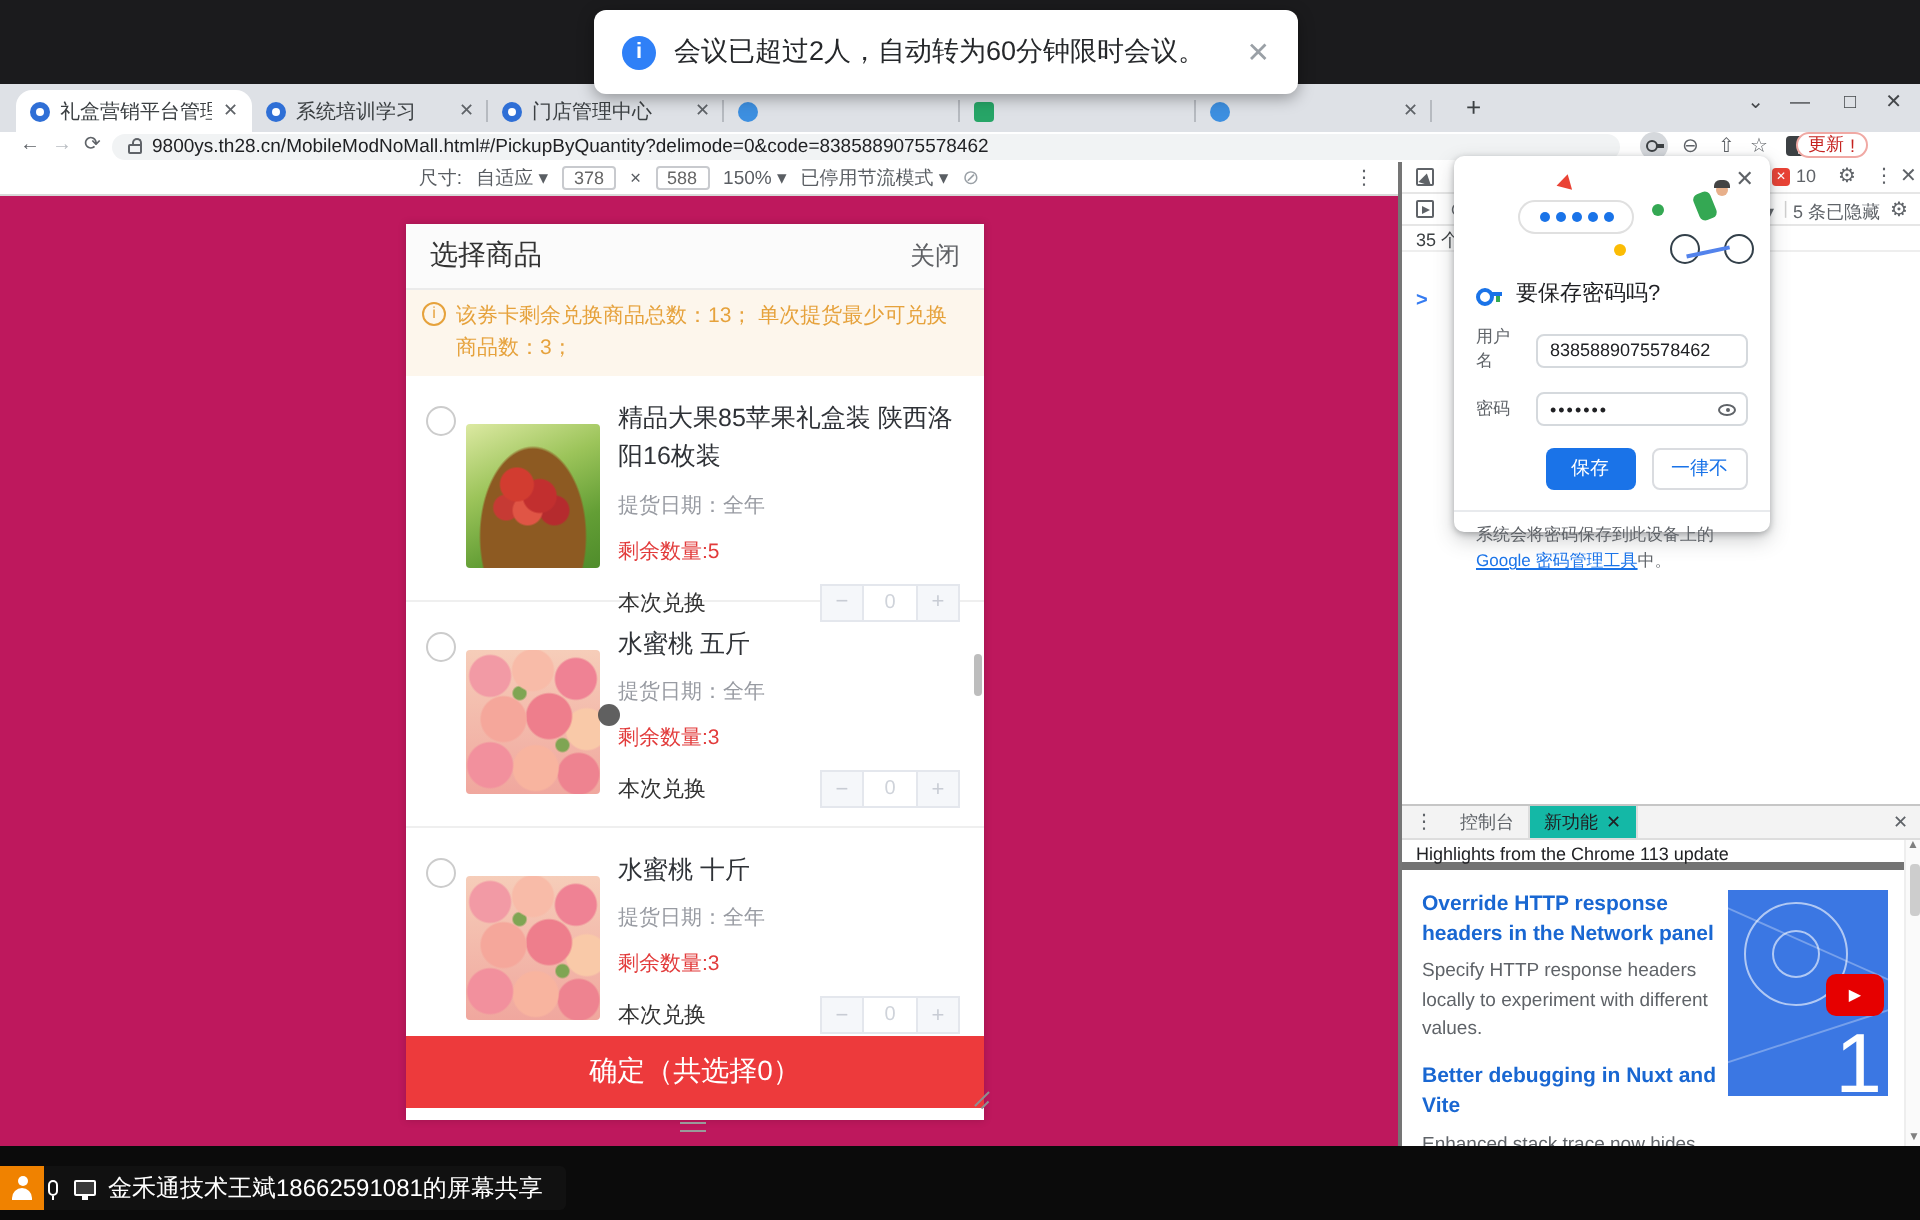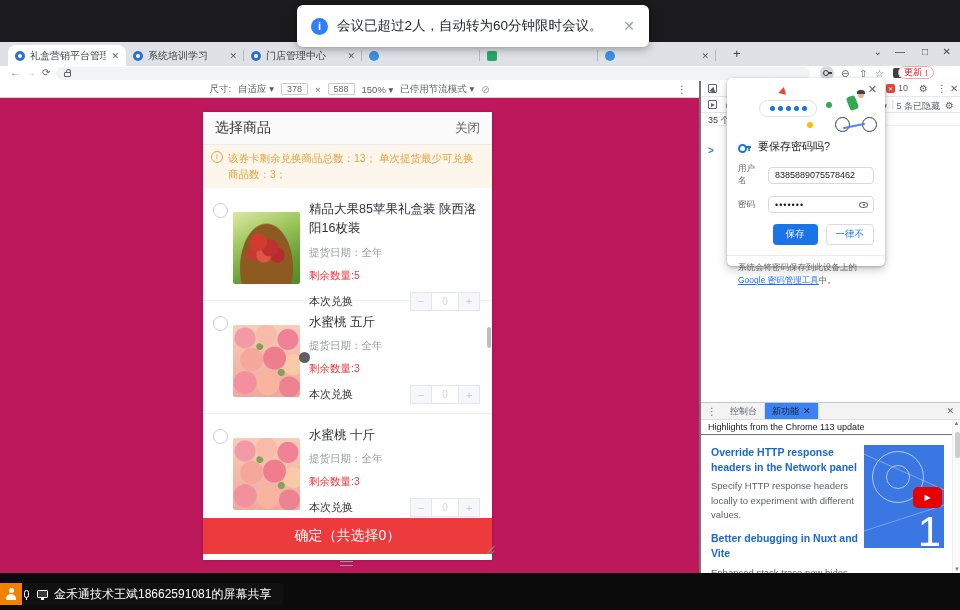--- a/index.html
+++ b/index.html
@@ -131,23 +131,23 @@
   .dt-level { position:absolute; right:73px; top:3px; }
   .dt-div { position:absolute; right:66px; top:2px; color:#d0d0d0; }
   .dt-hidden { position:absolute; right:20px; top:3px; }
   .dt-row3 { position:relative; height:13px; border-bottom:1px solid #eee; font-size:9px; color:#3c4043; padding:1px 0 0 7px; }
   .dt-prompt { position:absolute; left:7px; top:64px; color:#367cf1; font-size:10px; font-weight:bold; }
 
   .drawer { position:absolute; left:0; right:0; top:321px; bottom:0; border-top:1px solid #c6c6c6; background:#fff; }
   .dr-tabs { position:relative; height:17px; background:#f3f3f3; border-bottom:1px solid #ddd; display:flex; align-items:center; font-size:9px; color:#5f6368; }
   .dr-kebab { padding:0 6px; font-size:10px; }
   .dr-tab { padding:0 7px; height:100%; display:flex; align-items:center; gap:4px; }
-  .dr-tab.active { background:#3b82f6; border-left:1px solid #ddd; border-right:1px solid #ddd; color:#202124; }
+  .dr-tab.active { background:#14b8a6; border-left:1px solid #ddd; border-right:1px solid #ddd; color:#202124; }
   .dr-close { position:absolute; right:6px; font-size:9px; }
-  .dr-head { height:15px; font-size:9px; color:#202124; padding:2px 7px; border-bottom:1px solid #737373; }
+  .dr-head { height:15px; font-size:9px; color:#202124; padding:2px 7px; border-bottom:4px solid #737373; }
   .dr-body { position:relative; padding:10px 10px 0 10px; height:calc(100% - 32px); overflow:hidden; }
   .wn-title { color:#1967d2; font-weight:bold; font-size:10.5px; line-height:1.4; width:162px; margin-bottom:5px; }
   .wn-desc { color:#5f6368; font-size:9.5px; line-height:1.5; width:158px; margin-bottom:9px; }
   .wn-img { position:absolute; right:16px; top:10px; width:80px; height:103px; background:#3b77e3; overflow:hidden; }
   .ring { position:absolute; border:1px solid rgba(255,255,255,.6); border-radius:50%; }
   .wn-line { position:absolute; height:1px; background:rgba(255,255,255,.3); width:140%; left:-10%; }
   .yt { position:absolute; right:2px; top:42px; width:29px; height:21px; background:#e60000; border-radius:5px; color:#fff; font-size:8px; }
   .wn-one { position:absolute; right:3px; bottom:-8px; color:#fff; font-size:42px; }
   .dr-scroll { position:absolute; right:0; top:17px; bottom:0; width:8px; background:#fafafa; border-left:1px solid #eee; font-size:6px; color:#808080; text-align:center; }
   .dr-thumb { position:absolute; left:1.5px; top:12px; width:5px; height:26px; background:#cdcdcd; border-radius:2px; }
@@ -247,20 +247,21 @@
     <span class="winctl" style="right:32px">□</span>
     <span class="winctl" style="right:9px">✕</span>
   </div>
 
   <div class="toolbar">
     <span class="nav-ic" style="left:10px">←</span>
     <span class="nav-ic" style="left:26px;color:#b9bdc2">→</span>
     <span class="nav-ic" style="left:42px">⟳</span>
     <div class="addr">
       <span class="lock"></span>
+      <span class="url">9800ys.th28.cn/MobileModNoMall.html#/PickupByQuantity?delimode=0&amp;code=8385889075578462</span>
     </div>
     <span class="keyc center">
         <span class="gkey-s"></span>
       </span>
     <span class="tb-ic" style="left:841px">⊖</span>
     <span class="tb-ic" style="left:859px">⇧</span>
     <span class="tb-ic" style="left:875px">☆</span>
     <span class="panel-ic"></span>
     <span class="avat"></span>
     <div class="update-pill">

